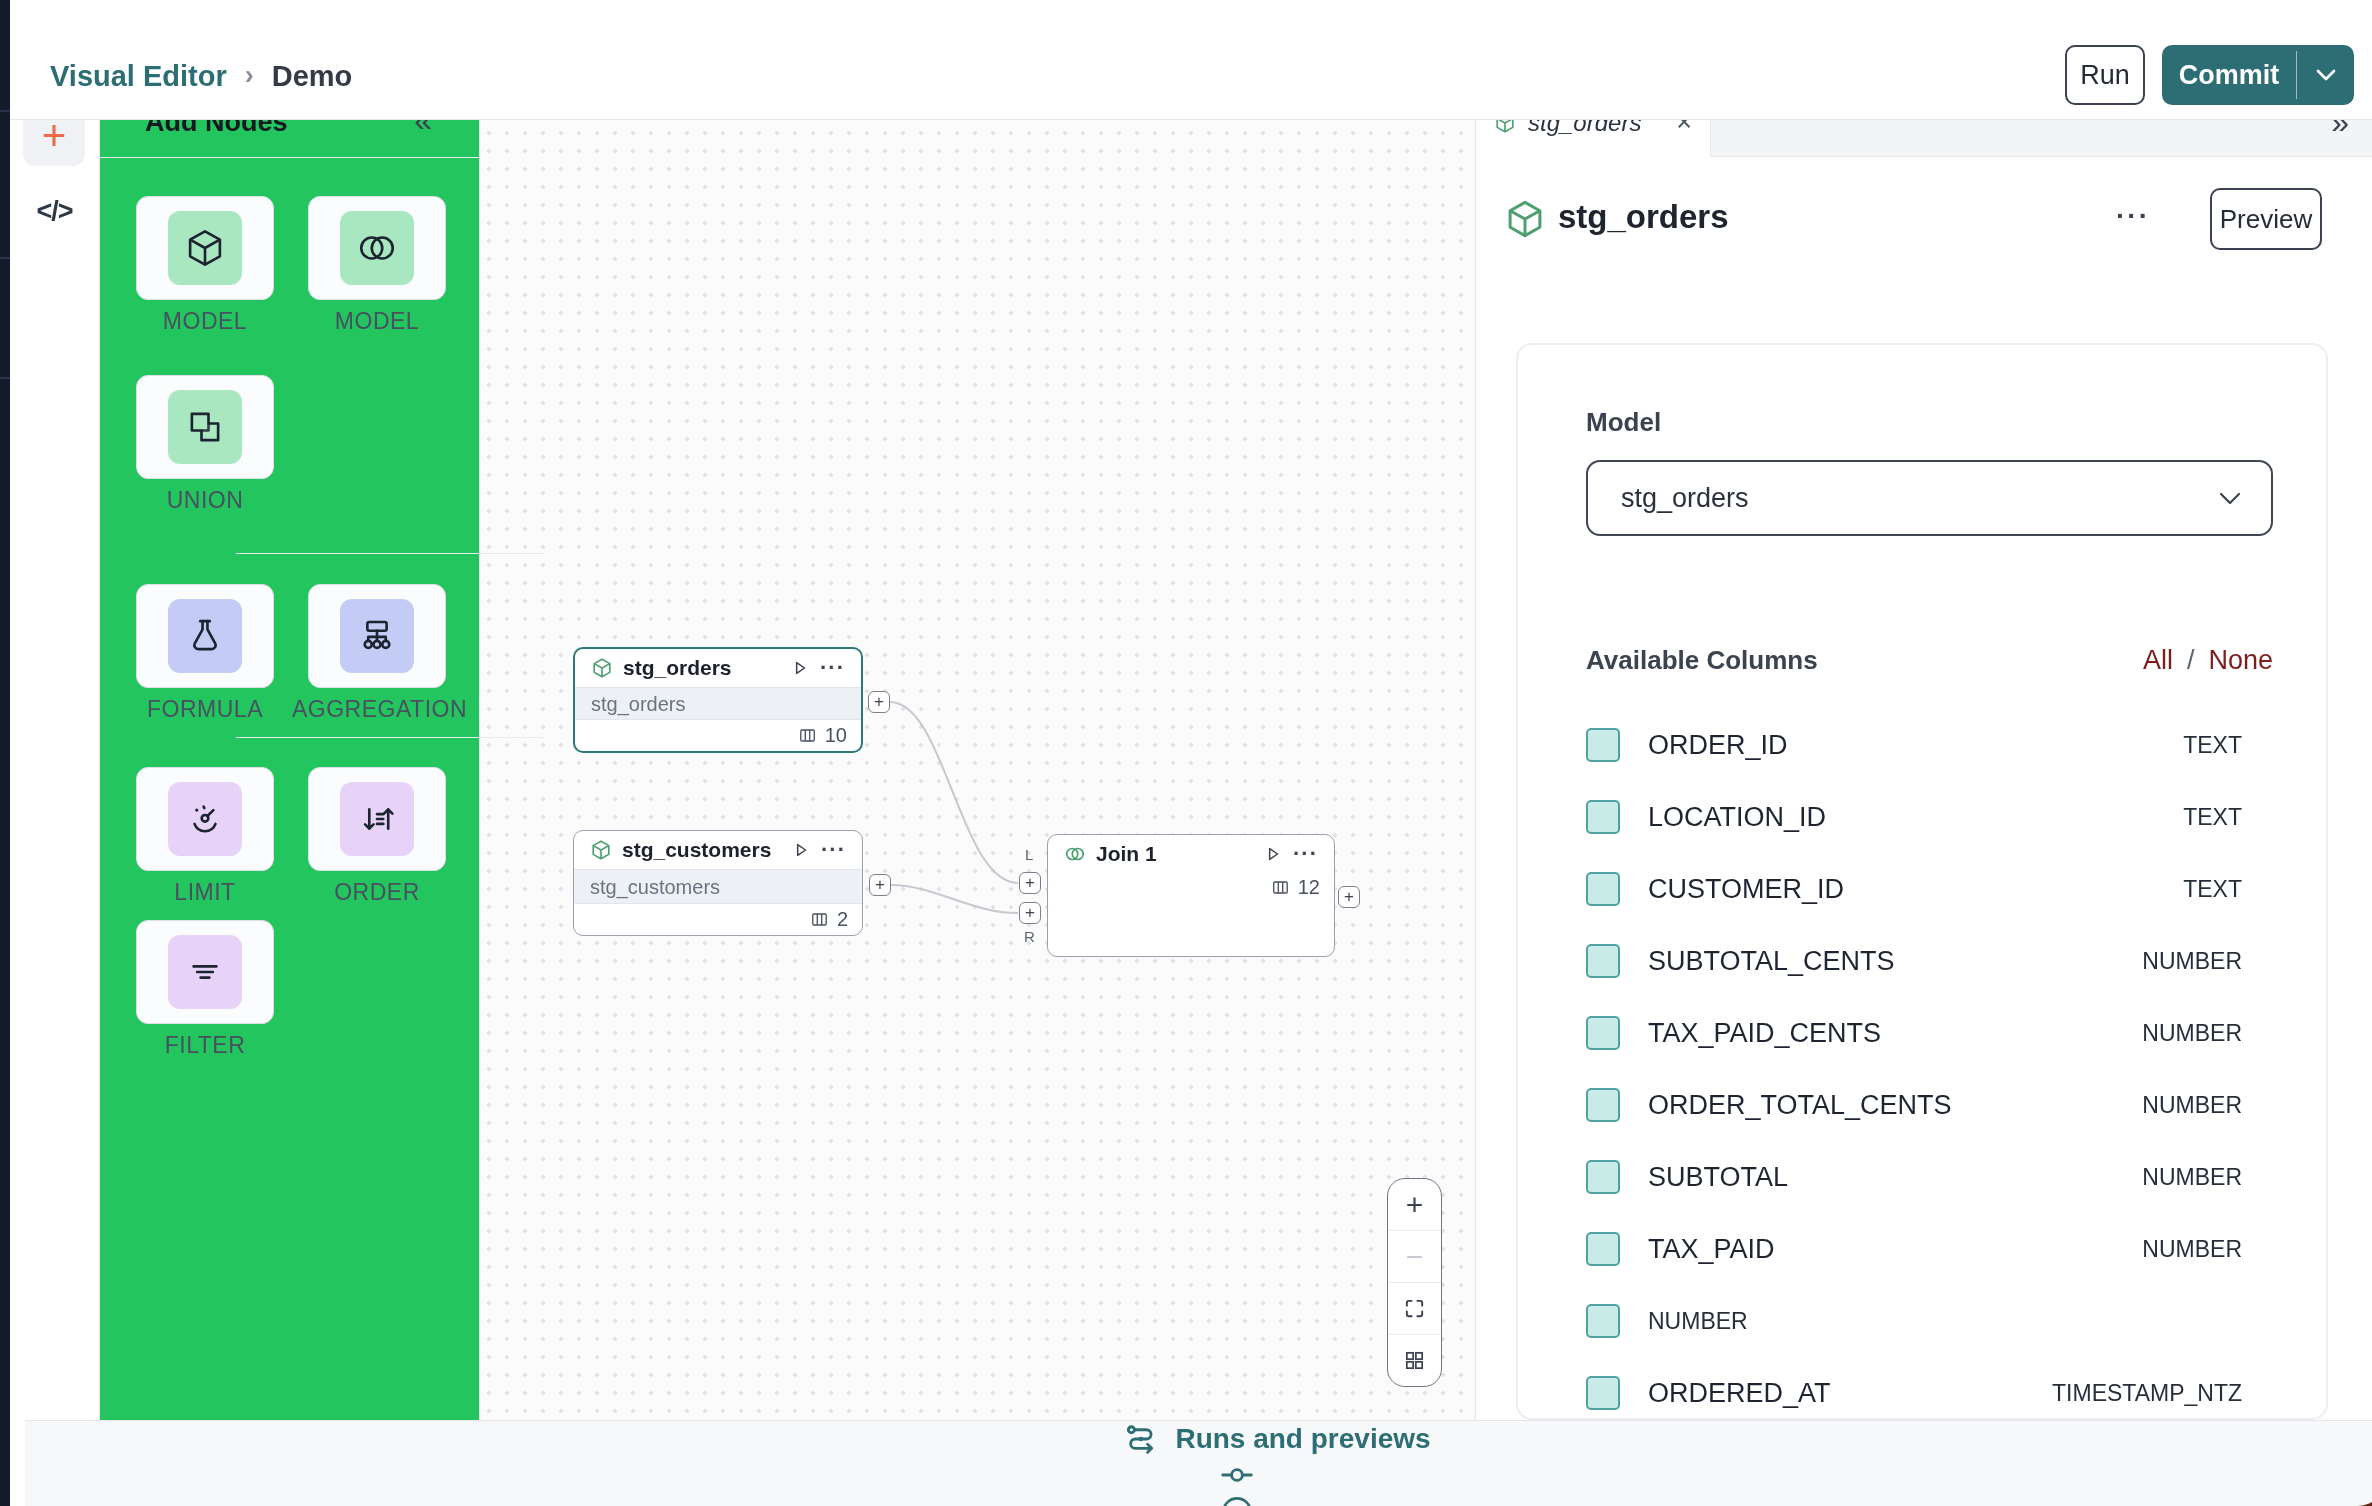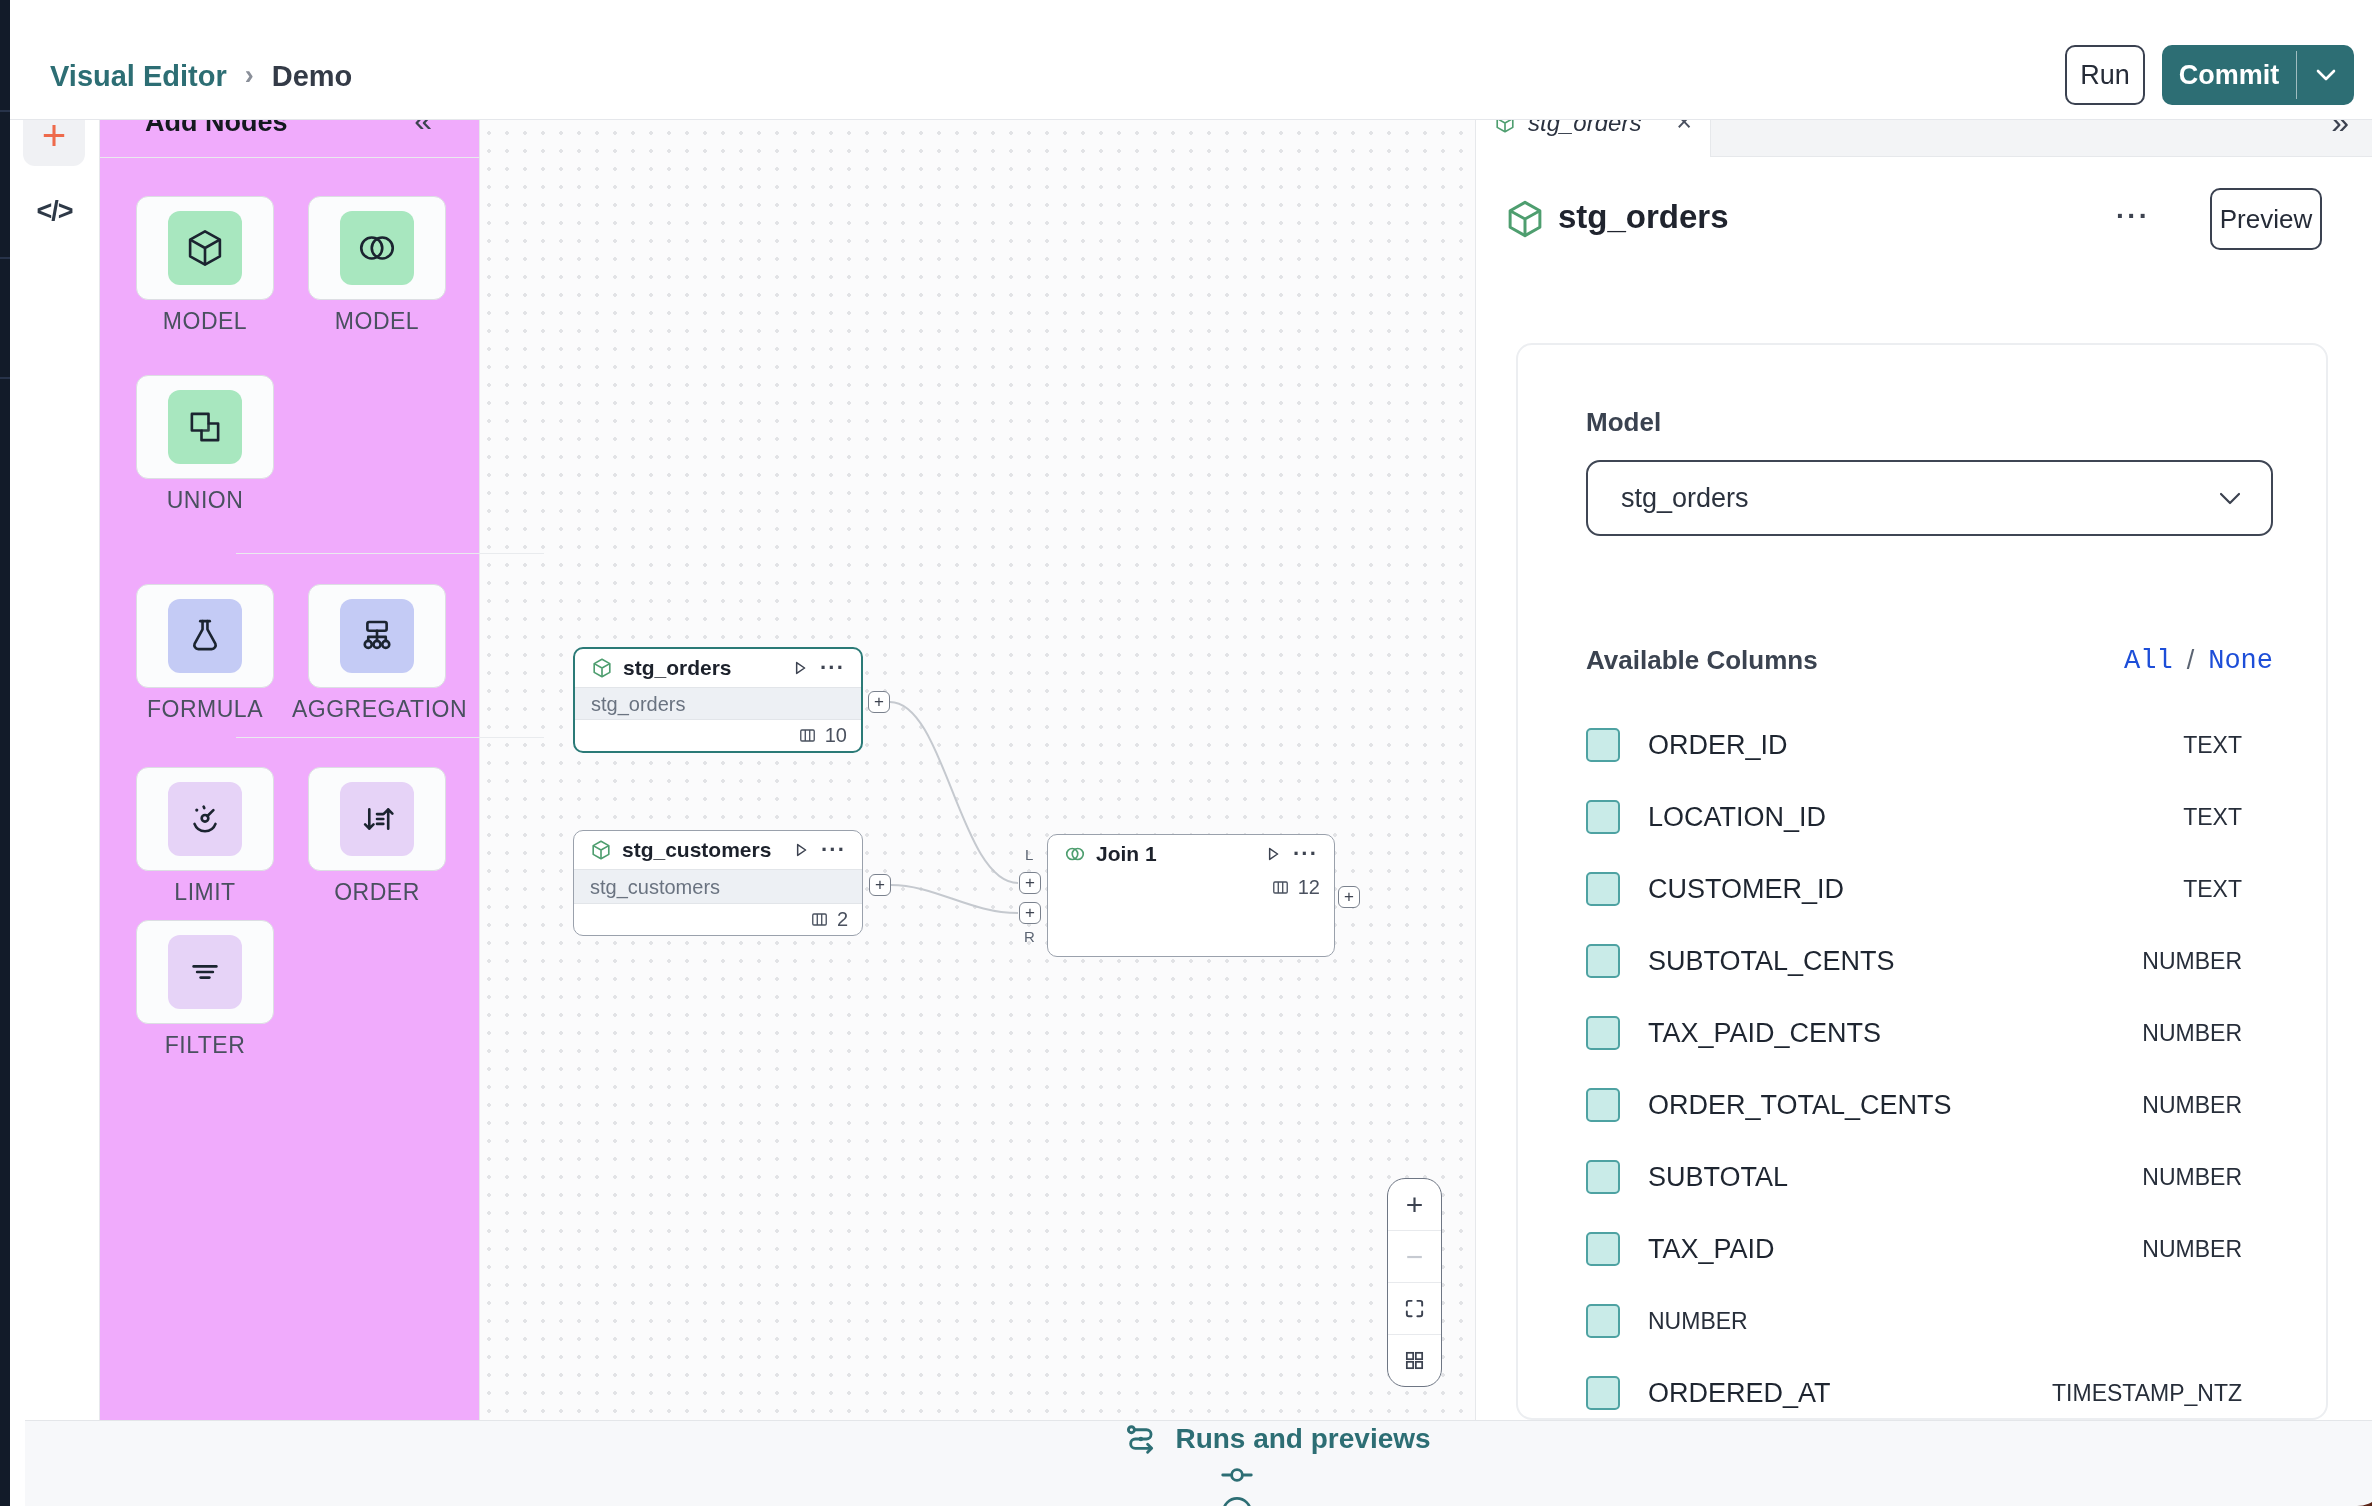--- a/index.html
+++ b/index.html
@@ -23,21 +23,21 @@
   .commit-label { width:134px; display:flex; align-items:center; justify-content:center; font-size:27px; font-weight:bold; }
   .commit-divider { width:1px; background:rgba(255,255,255,0.55); margin:6px 0; }
   .commit-caret { flex:1; display:flex; align-items:center; justify-content:center; }
 
   
   .left-rail { position:absolute; left:10px; top:88px; width:90px; height:1332px; background:#fff; border-right:1px solid #e6e8eb; z-index:5; }
   .rail-add { position:absolute; left:13px; top:18px; width:62px; height:60px; background:#f0f1f4; border-radius:12px; display:flex; align-items:center; justify-content:center; font-size:42px; font-weight:300; color:#ee6a4b; }
   .rail-code { position:absolute; left:0; top:108px; width:89px; text-align:center; font-size:27px; font-weight:bold; color:#2e3947; letter-spacing:-1px; }
 
   
-  .panel-addnodes { position:absolute; left:100px; top:88px; width:380px; height:1332px; background:#f0abfc; border-right:1px solid #e6e8eb; z-index:5; }
+  .panel-addnodes { position:absolute; left:100px; top:88px; width:380px; height:1332px; background:#22c55e; border-right:1px solid #e6e8eb; z-index:5; }
   .an-header { position:absolute; left:0; top:0; width:100%; height:70px; border-bottom:1px solid #e9eaed; }
   .an-title { position:absolute; left:45px; top:19px; font-size:27px; font-weight:bold; color:#14181f; }
   .an-collapse { position:absolute; right:50px; top:14px; font-size:32px; color:#3c4250; letter-spacing:-3px; }
   .node-card { position:absolute; width:138px; height:104px; background:#fbfcfd; border:1.5px solid #dcdee3; border-radius:12px; display:flex; align-items:center; justify-content:center; }
   .tile { width:74px; height:74px; border-radius:12px; display:flex; align-items:center; justify-content:center; }
   .tile svg { display:block; }
   .tile.green { background:#a8e7bf; }
   .tile.peri { background:#c4cbf5; }
   .tile.lav { background:#e6d3f7; }
   .card-label { position:absolute; width:170px; text-align:center; font-size:23px; color:#49505f; letter-spacing:0.5px; }
@@ -79,21 +79,21 @@
   .insp-title { position:absolute; left:82px; top:10px; font-size:33px; font-weight:bold; color:#20242e; }
   .insp-more { position:absolute; right:222px; top:12px; font-size:28px; font-weight:bold; color:#3d4350; letter-spacing:2px; }
   .btn-preview { position:absolute; right:50px; top:0; width:112px; height:62px; border:2px solid #3a4150; border-radius:10px; background:#fff; font-size:26px; color:#252b37; display:flex; align-items:center; justify-content:center; }
   .insp-card { position:absolute; left:40px; top:255px; width:812px; height:1077px; background:#fff; border:2px solid #eceef1; border-radius:16px; overflow:hidden; }
   .field-label { position:absolute; left:68px; top:62px; font-size:26px; font-weight:bold; color:#3a4250; }
   .select { position:absolute; left:68px; top:115px; width:687px; height:76px; border:2px solid #3f4654; border-radius:14px; background:#fff; display:flex; align-items:center; padding:0 30px 0 33px; }
   .select-value { flex:1; font-size:27px; color:#2b323e; }
   .cols-header { position:absolute; left:68px; top:300px; width:687px; height:40px; display:flex; align-items:flex-start; }
   .cols-title { font-size:26px; font-weight:bold; color:#3b4350; flex:1; }
   .cols-links { display:flex; align-items:center; gap:14px; font-size:27px; }
-  .link-all, .link-none { color:#1d4ed8;font-family:Liberation Mono, monospace; }
+  .link-all, .link-none { color:#7f1d1d; }
   .link-sep { color:#5b6472; }
   .cols-list { position:absolute; left:0; top:376px; width:100%; }
   .col-row { height:48px; margin-bottom:24px; display:flex; align-items:center; padding:0 84px 0 68px; }
   .checkbox { width:34px; height:34px; border:2px solid #4ea2a2; background:#c9ebe8; border-radius:5px; margin-right:28px; flex:0 0 34px; }
   .col-name { flex:1; font-size:27px; color:#1e2530; }
   .col-type { font-size:23px; color:#272e3a; }
 
   
   .app-footer { position:absolute; left:25px; top:1420px; width:2362px; height:86px; background:#f7f8fa; border-top:1px solid #e4e6e9; border-bottom-right-radius:30px; z-index:7; display:flex; align-items:center;flex-direction:column; }
   .runs-group { display:flex; align-items:center; gap:16px; margin-left:142px; }

